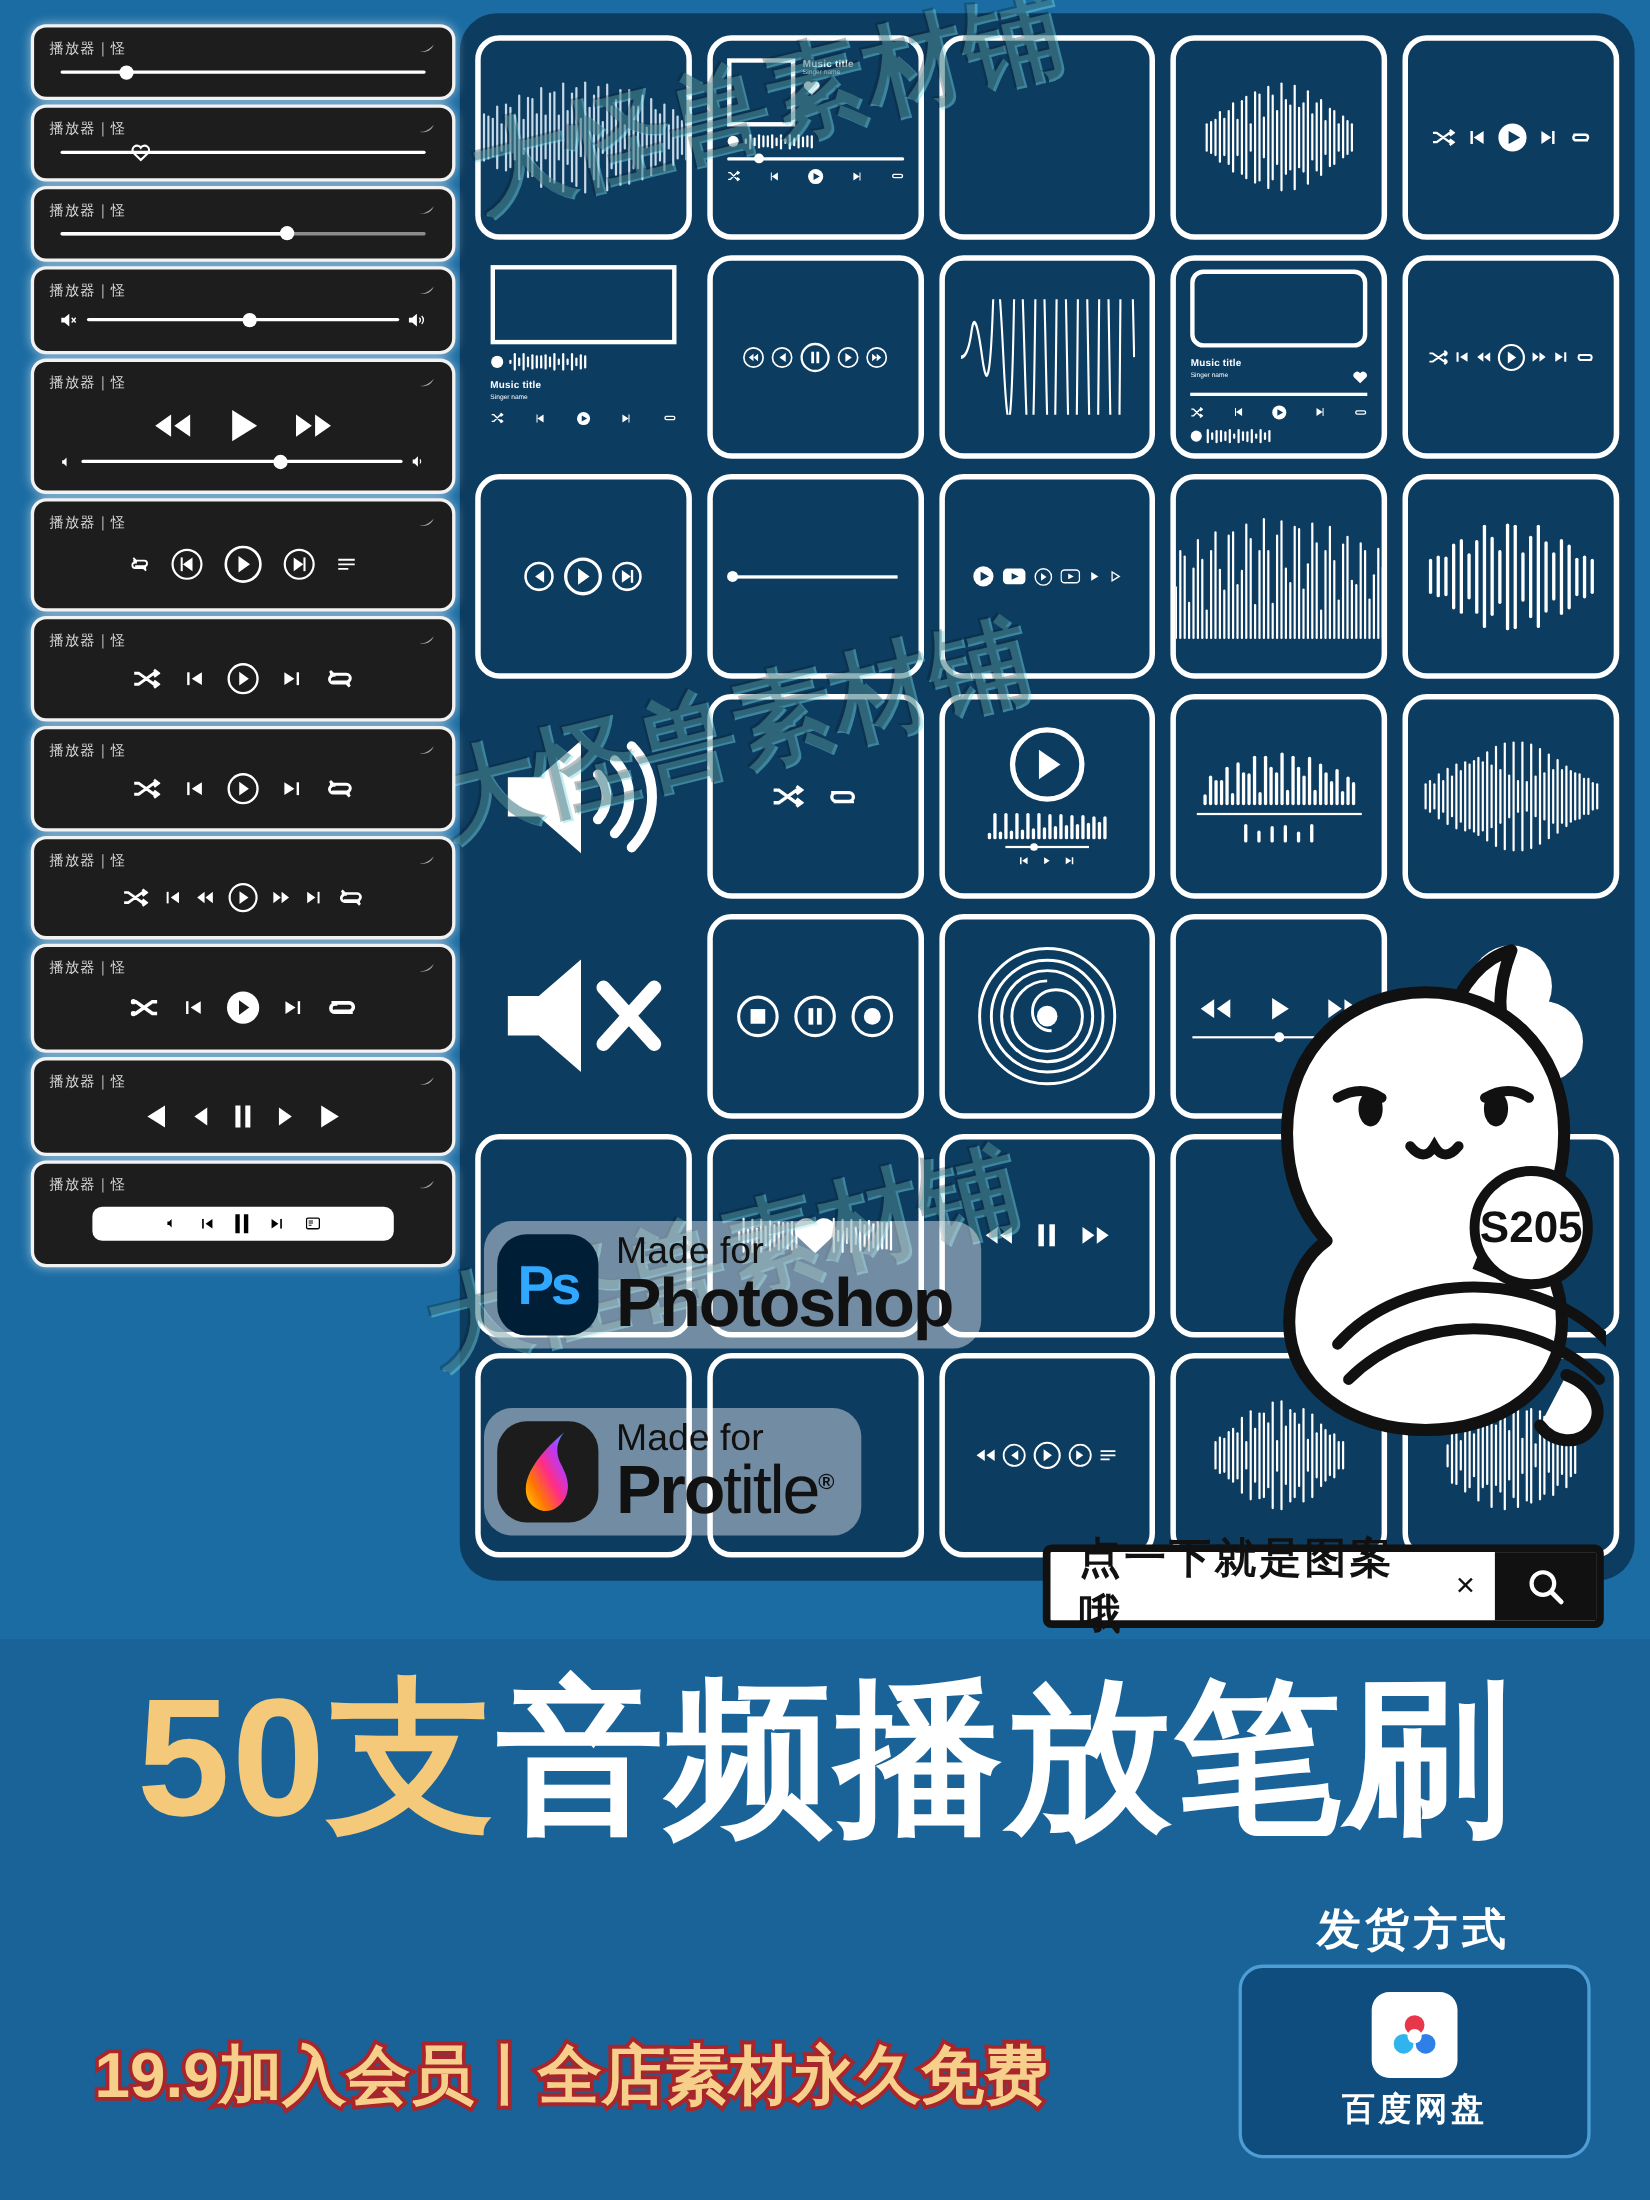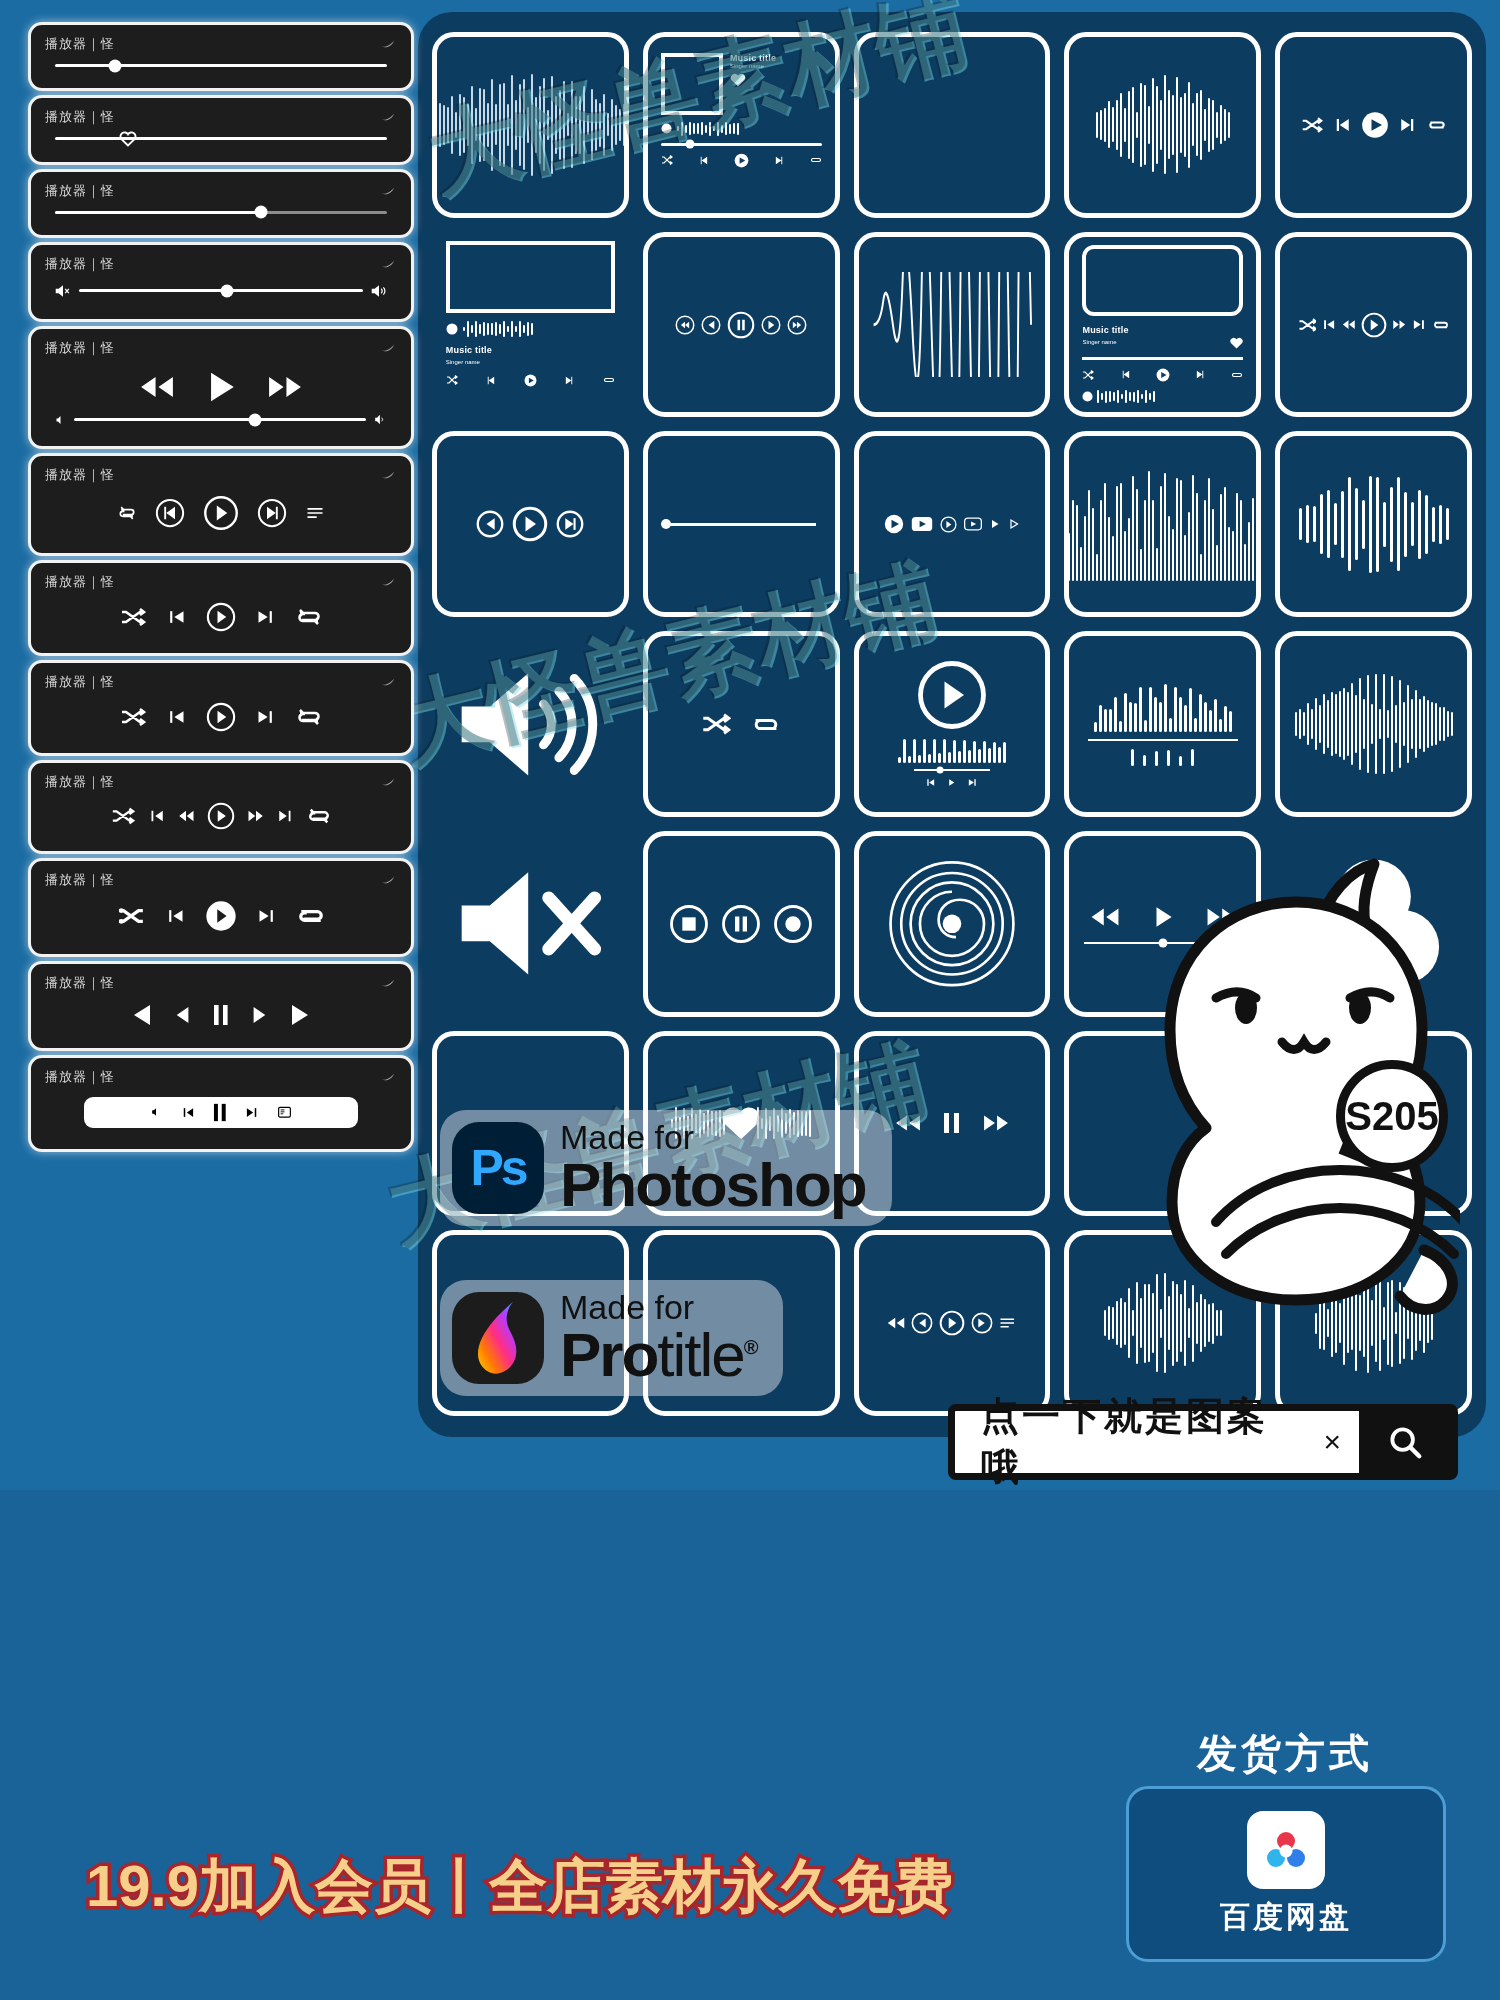--- a/index.html
+++ b/index.html
@@ -1415,20 +1415,23 @@
       <div class="sbtn">
         <svg width="38" height="38" viewBox="0 0 24 24">
           <circle cx="10.5" cy="10.5" r="6.5" fill="none" stroke="#fff" stroke-width="2.4"></circle>
           <path d="M15.5 15.5 21 21" stroke="#fff" stroke-width="2.8" stroke-linecap="round"></path>
         </svg>
       </div>
     </div>
   </div>
 
   <div id="bottom">
+    <div id="headline">
+      <span class="amber">50支</span><span>音频播放笔刷</span>
+    </div>
 
 
     <div id="price-line">19.9加入会员丨全店素材永久免费</div>
 
     <div id="deliver-box">
       <div class="bicon">
         <svg width="52" height="52" viewBox="0 0 52 52">
           <circle cx="26" cy="17" r="9" fill="#e8374a"></circle>
           <circle cx="16" cy="34" r="9" fill="#2fb4ee"></circle>
           <circle cx="36" cy="34" r="9" fill="#2f7fe8"></circle>

